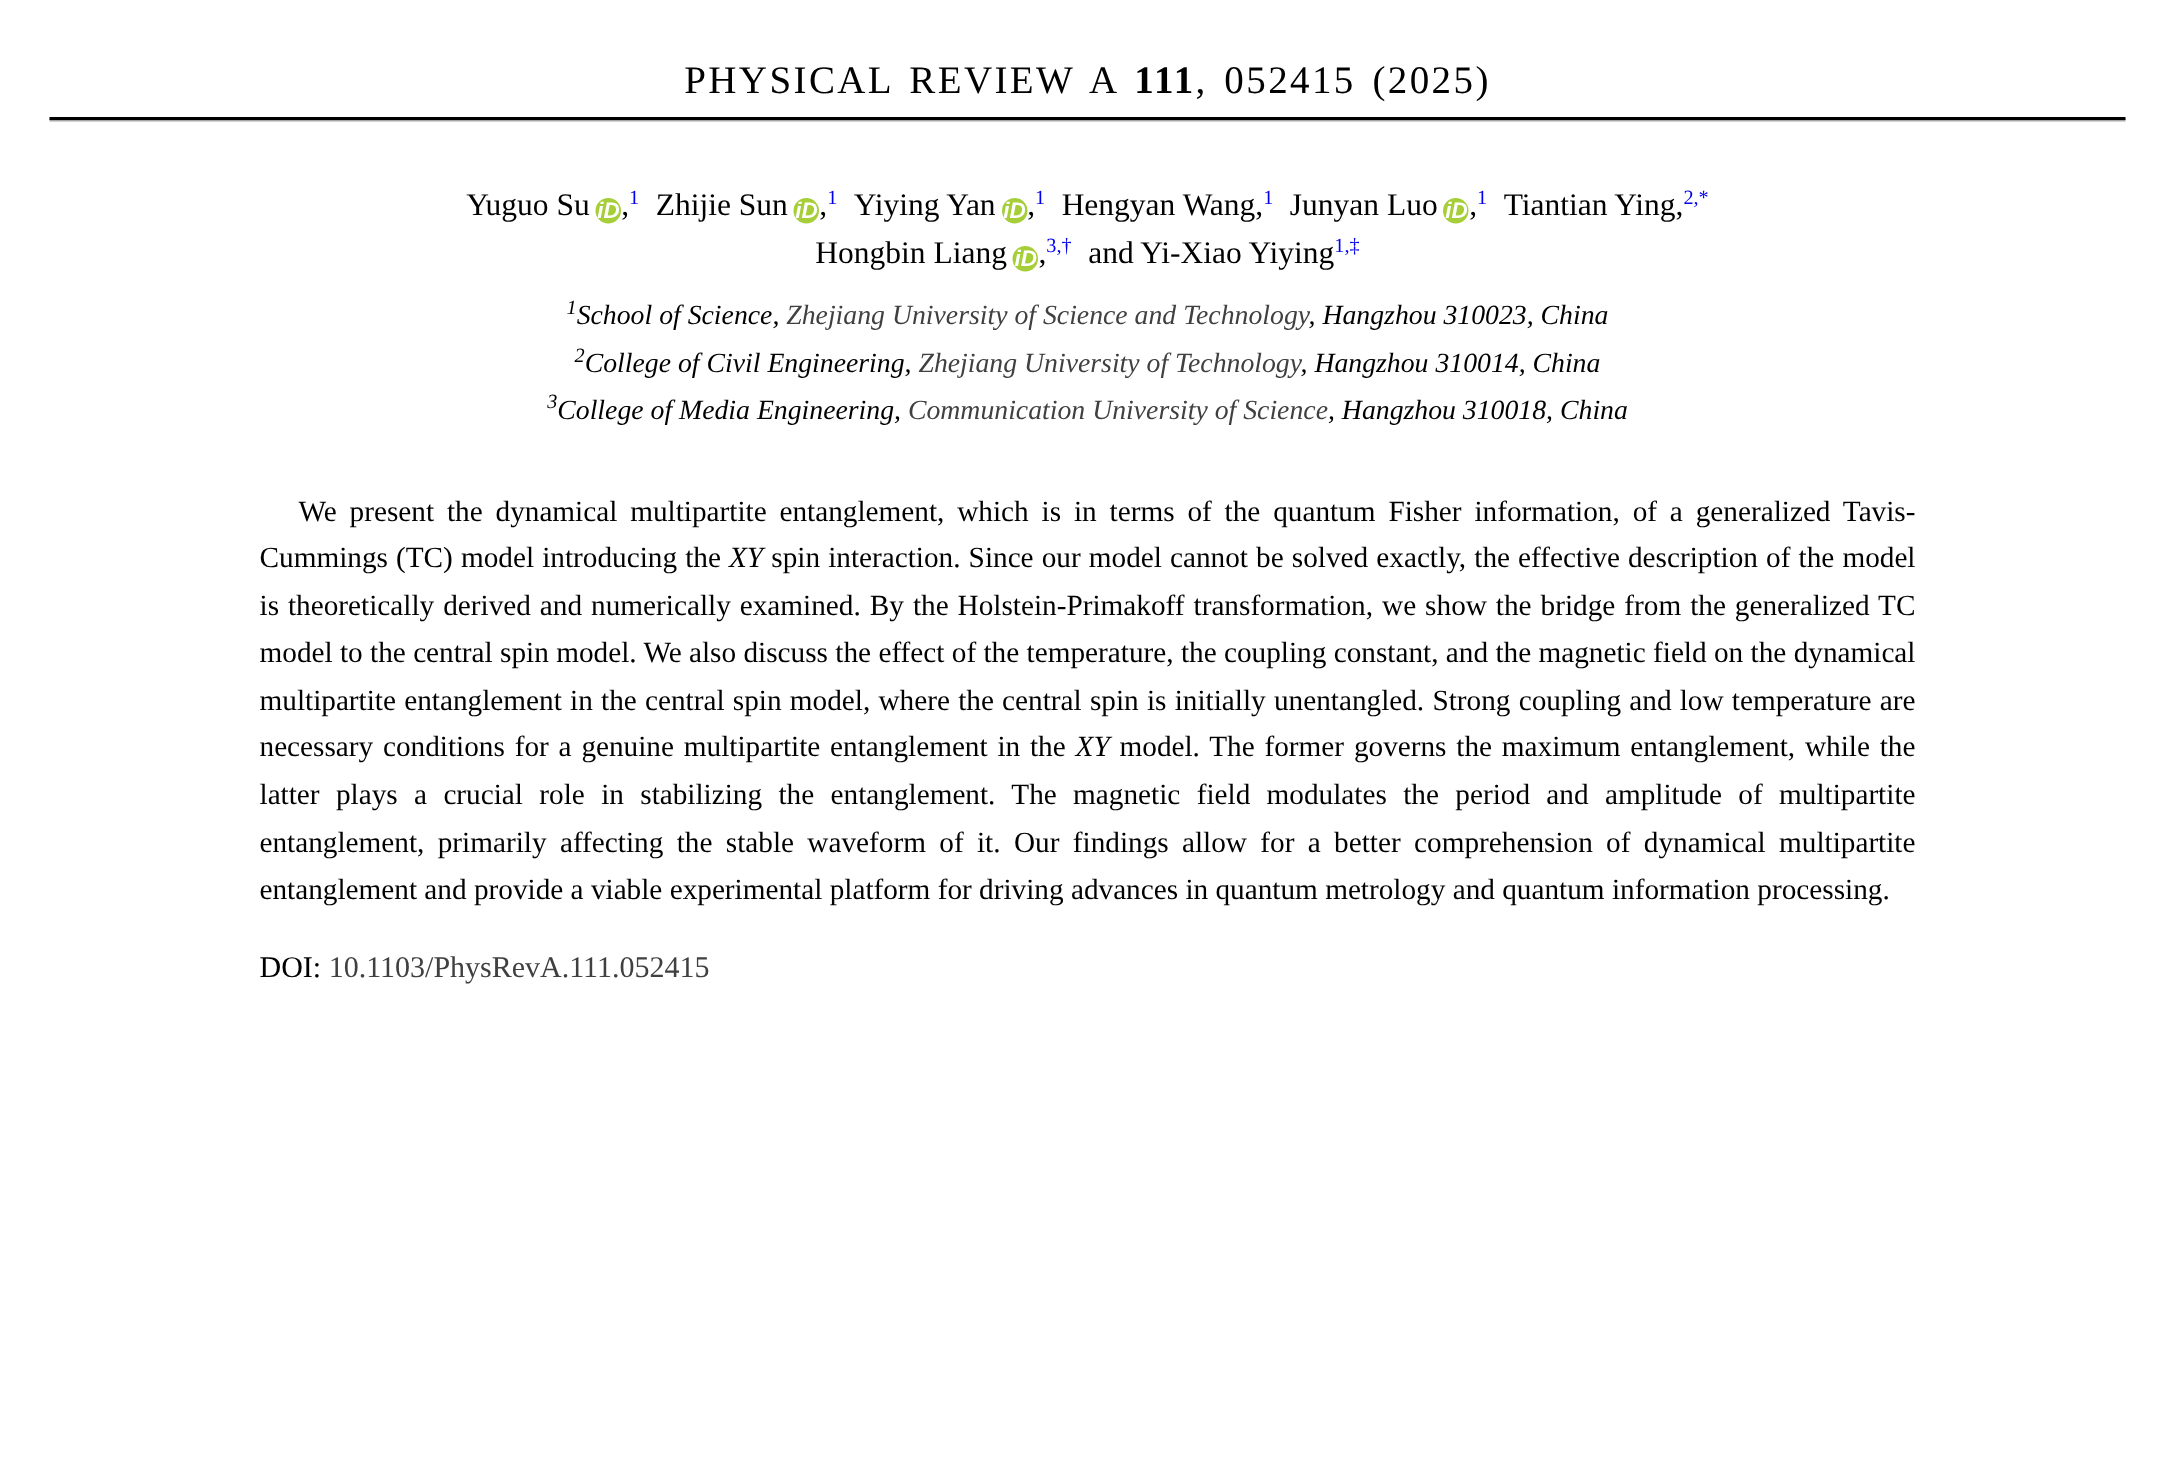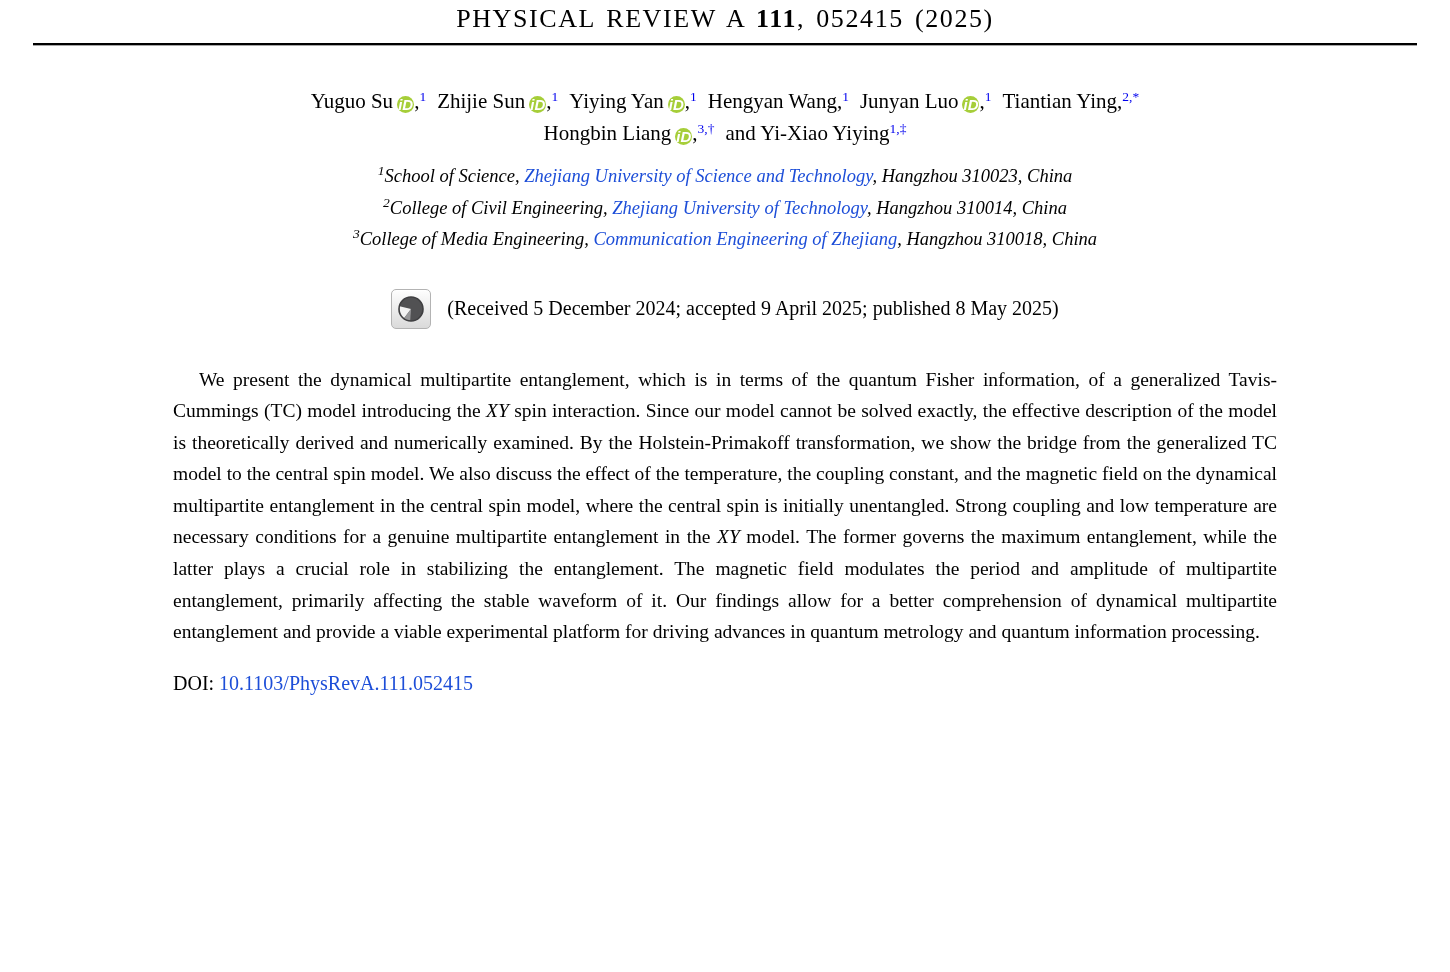--- a/index.html
+++ b/index.html
@@ -9,20 +9,21 @@
     font-family: "Liberation Serif", "DejaVu Serif", serif;
     overflow: hidden;
   }
   .masthead {
     text-align: center;
     padding-top: 4px;
     font-size: 26px;
     letter-spacing: 1.6px;
     word-spacing: 3px;
     white-space: nowrap;
+    margin-top: 35px;
   }
   .masthead .vol { font-weight: bold; }
   .rule {
     height: 2px; background: #000;
     box-shadow: 0 1px 0 rgba(0,0,0,0.35);
     margin: 9px 33px 0 33px;
   }
   main { width: 1104px; margin: 0 auto; }
   h1.title {
     margin: 98px 0 0 0;
@@ -64,21 +65,21 @@
     margin-left: 4px;
     cursor: pointer;
   }
   .affils {
     margin-top: 12px;
     text-align: center;
     font-style: italic;
     font-size: 18.5px;
     line-height: 31.5px;
   }
-  .link { color: #1d4ed8; text-decoration: none; cursor: pointer; }
+  .link { color: #404040; text-decoration: none; cursor: pointer; }
   .received-row {
     margin-top: 33px;
     display: flex;
     align-items: center;
     justify-content: center;
     gap: 16px;
     font-size: 20px;
   }
   .crossmark {
     width: 38px; height: 38px;
@@ -115,32 +116,21 @@
 
 
   <div class="authors">
     <div><span class="author"><span>Yuguo Su</span><span class="orcid">iD</span><span>,</span><sup class="suplink">1</sup></span><span class="author"><span>Zhijie Sun</span><span class="orcid">iD</span><span>,</span><sup class="suplink">1</sup></span><span class="author"><span>Yiying Yan</span><span class="orcid">iD</span><span>,</span><sup class="suplink">1</sup></span><span class="author"><span>Hengyan Wang</span><span>,</span><sup class="suplink">1</sup></span><span class="author"><span>Junyan Luo</span><span class="orcid">iD</span><span>,</span><sup class="suplink">1</sup></span><span class="author"><span>Tiantian Ying</span><span>,</span><sup class="suplink">2,*</sup></span></div>
     <div><span class="author"><span>Hongbin Liang</span><span class="orcid">iD</span><span>,</span><sup class="suplink">3,†</sup></span><span class="author"><span>and Yi-Xiao Yiying</span><span></span><sup class="suplink">1,‡</sup></span></div>
   </div>
 
   <div class="affils">
     <div><sup>1</sup><span>School of Science, </span><a class="link">Zhejiang University of Science and Technology</a><span>, Hangzhou 310023, China</span></div>
     <div><sup>2</sup><span>College of Civil Engineering, </span><a class="link">Zhejiang University of Technology</a><span>, Hangzhou 310014, China</span></div>
-    <div><sup>3</sup><span>College of Media Engineering, </span><a class="link">Communication Engineering of Zhejiang</a><span>, Hangzhou 310018, China</span></div>
+    <div><sup>3</sup><span>College of Media Engineering, </span><a class="link">Communication University of Science</a><span>, Hangzhou 310018, China</span></div>
   </div>
 
-  <div class="received-row">
-    <span class="crossmark">
-        <svg width="28" height="28" viewBox="0 0 28 28">
-          <circle cx="14" cy="14" r="12" fill="#515153"></circle>
-          <path d="M14 14 L2.6 11.2 A12 12 0 0 0 6.9 23.4 Z" fill="#f2f2f2"></path>
-          <path d="M14 14 L6.9 23.4 A12 12 0 0 0 13.2 26 Z" fill="#98989a"></path>
-          <circle cx="14" cy="14" r="12" fill="none" stroke="#3f3f41" stroke-width="1.6"></circle>
-        </svg>
-      </span>
-    <span>(Received 5 December 2024; accepted 9 April 2025; published 8 May 2025)</span>
-  </div>
 
   <p class="abstract"><span>We present the dynamical multipartite entanglement, which is in terms of the quantum Fisher information, of a generalized Tavis-Cummings (TC) model introducing the </span><em>XY</em><span> spin interaction. Since our model cannot be solved exactly, the effective description of the model is theoretically derived and numerically examined. By the Holstein-Primakoff transformation, we show the bridge from the generalized TC model to the central spin model. We also discuss the effect of the temperature, the coupling constant, and the magnetic field on the dynamical multipartite entanglement in the central spin model, where the central spin is initially unentangled. Strong coupling and low temperature are necessary conditions for a genuine multipartite entanglement in the </span><em>XY</em><span> model. The former governs the maximum entanglement, while the latter plays a crucial role in stabilizing the entanglement. The magnetic field modulates the period and amplitude of multipartite entanglement, primarily affecting the stable waveform of it. Our findings allow for a better comprehension of dynamical multipartite entanglement and provide a viable experimental platform for driving advances in quantum metrology and quantum information processing.</span></p>
 
   <div class="doi-line"><span>DOI: </span><a class="link">10.1103/PhysRevA.111.052415</a></div>
 
 </main>
 
 </body></html>

